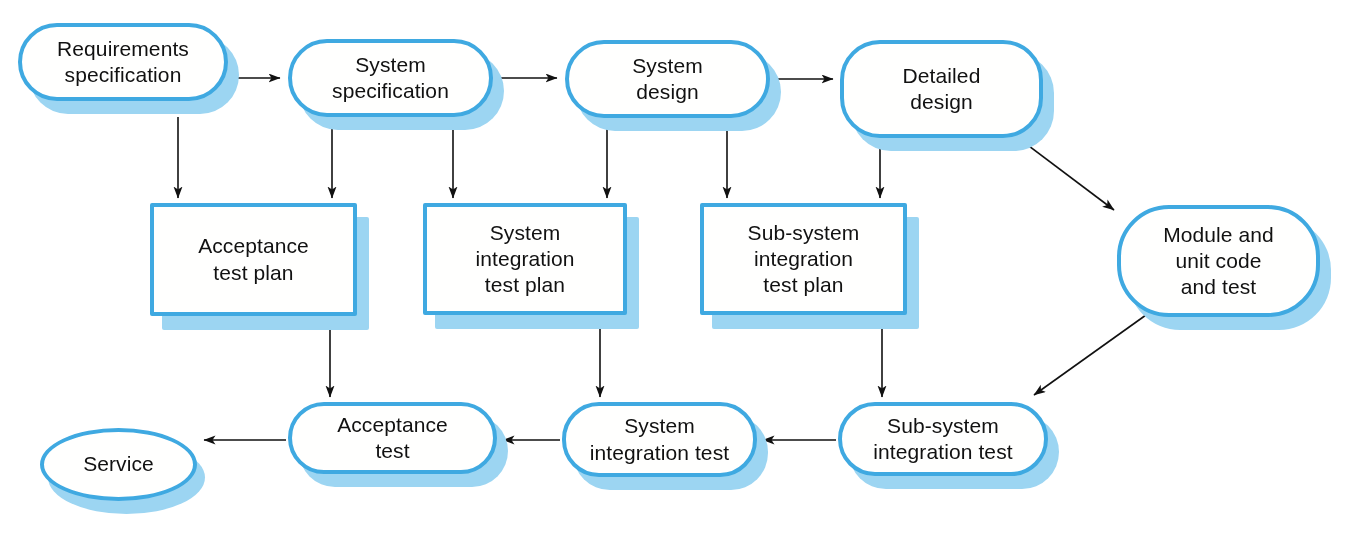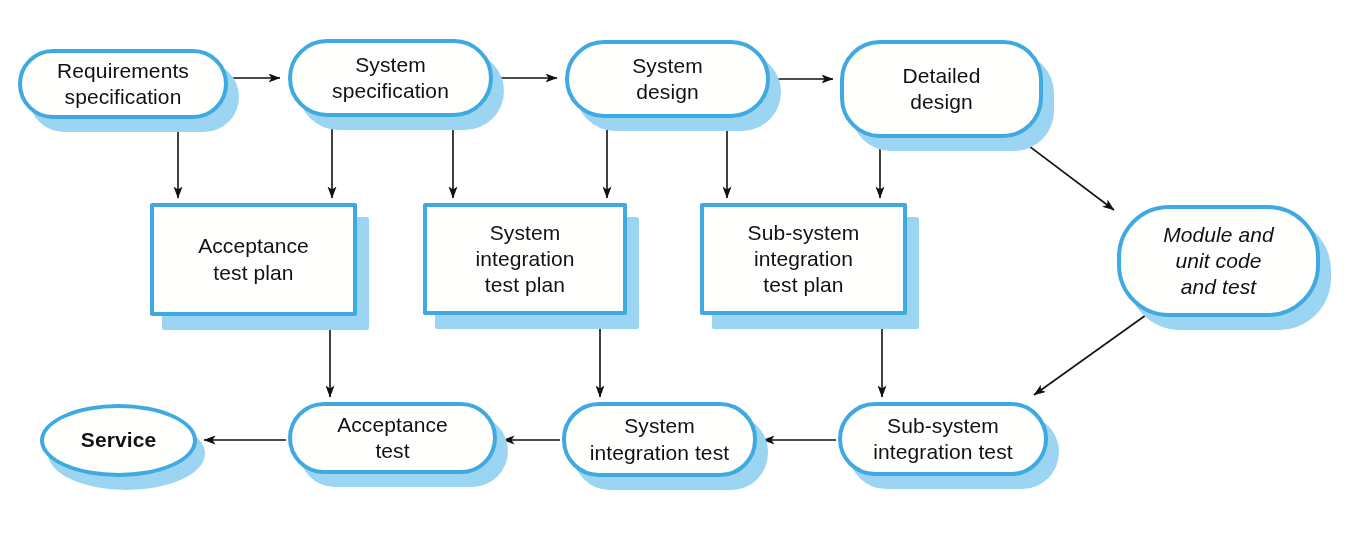--- a/index.html
+++ b/index.html
@@ -38,29 +38,29 @@
     font-size: 21px;
     line-height: 1.24;
     white-space: pre-line;
     letter-spacing: 0.1px;
   }
   .stadium { border-radius: 40px; box-shadow: 11px 13px 0 var(--shadow); }
   .rect    { border-radius: 2px;  box-shadow: 12px 14px 0 var(--shadow); }
   .ellipse { border-radius: 50%;  box-shadow: 8px 13px 0 var(--shadow); }
 
   
-  #n-req-spec        { left: 18px;   top: 49px;  width: 210px; height: 70px; }
+  #n-req-spec        { left: 18px;   top: 23px;  width: 210px; height: 78px; }
   #n-sys-spec        { left: 288px;  top: 39px;  width: 205px; height: 78px; }
   #n-sys-design      { left: 565px;  top: 40px;  width: 205px; height: 78px; }
   #n-detailed-design { left: 840px;  top: 40px;  width: 203px; height: 98px; }
-  #n-module          { left: 1117px; top: 205px; width: 203px; height: 112px; border-radius: 52px; font-style: italic; }
+  #n-module          { left: 1117px; top: 205px; width: 203px; height: 112px; border-radius: 52px; }
   #n-acc-plan        { left: 150px;  top: 203px; width: 207px; height: 113px; }
   #n-sysint-plan     { left: 423px;  top: 203px; width: 204px; height: 112px; }
   #n-subsys-plan     { left: 700px;  top: 203px; width: 207px; height: 112px; }
-  #n-service         { left: 40px;   top: 404px; width: 157px; height: 73px; font-weight: bold; }
+  #n-service         { left: 40px;   top: 428px; width: 157px; height: 73px; }
   #n-acc-test        { left: 288px;  top: 402px; width: 209px; height: 72px; border-radius: 36px; }
   #n-sysint-test     { left: 562px;  top: 402px; width: 195px; height: 75px; border-radius: 37px; }
   #n-subsys-test     { left: 838px;  top: 402px; width: 210px; height: 74px; border-radius: 37px; }
 
   .edge { stroke: var(--arrow); stroke-width: 1.6; fill: none; }
 </style>
 </head>
 <body>
 
 <div class="canvas">

